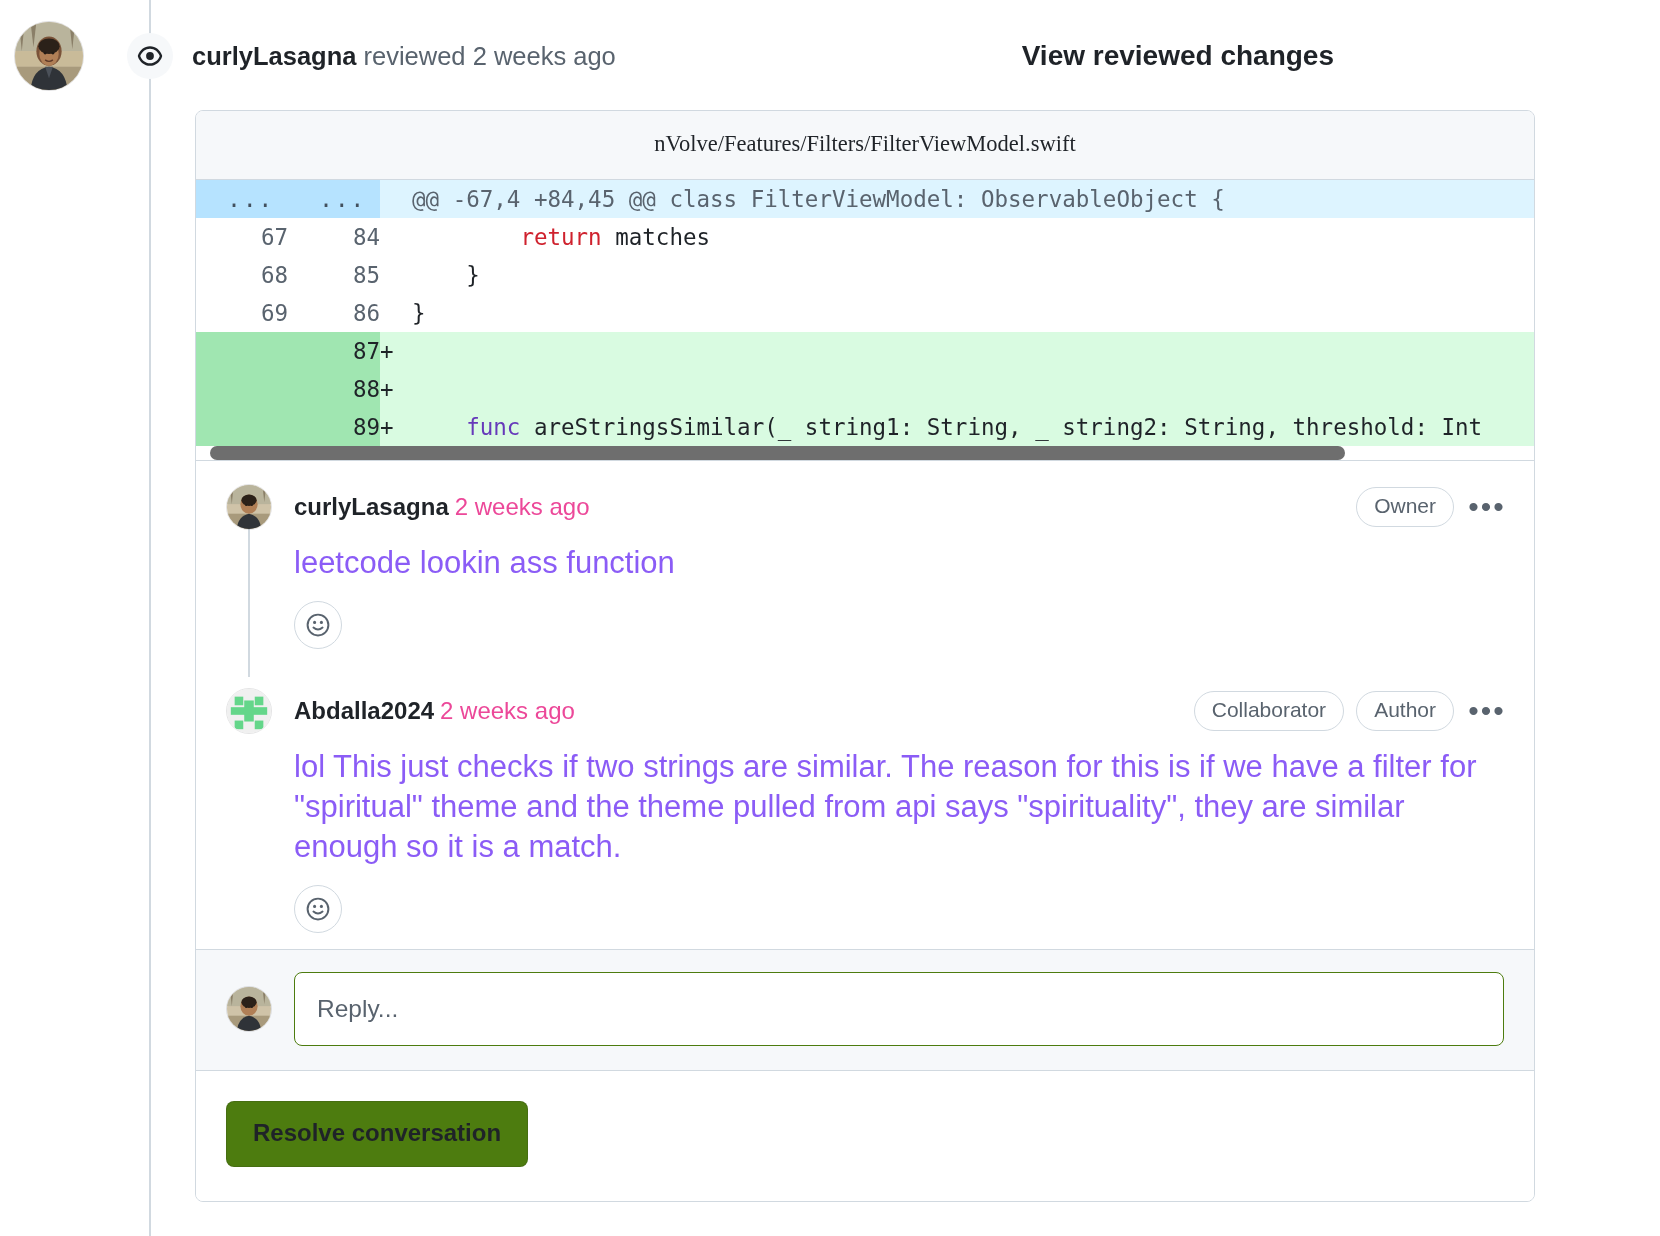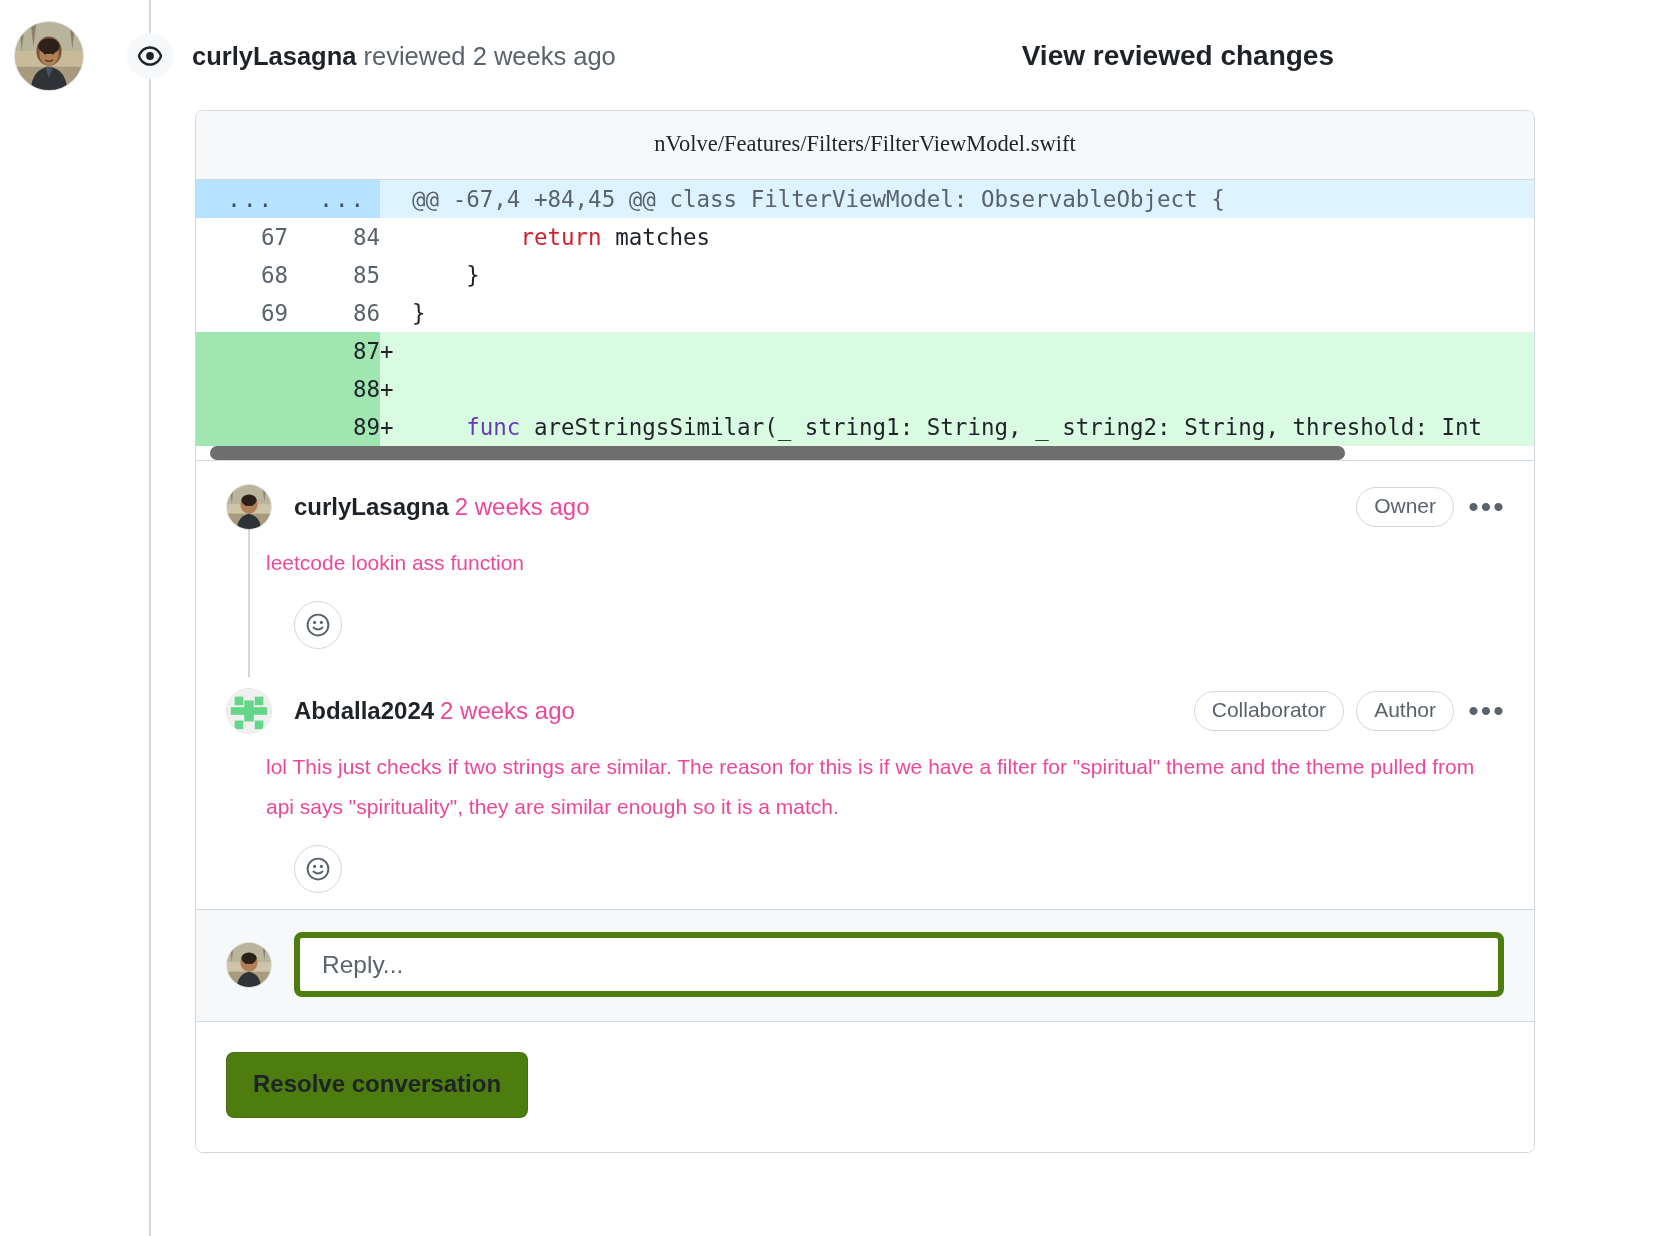--- a/index.html
+++ b/index.html
@@ -245,25 +245,25 @@
     align-items: center;
     justify-content: center;
     color: #59636e;
     font-size: 30px;
     letter-spacing: 2px;
     cursor: pointer;
     margin-left: 4px;
   }
 
   .comment-body {
-    margin-left: 40px;
+    margin-left: 68px;
     margin-top: 12px;
-    font-size: 21px;
+    font-size: 31px;
     line-height: 40px;
-    color: #ec4899;
+    color: #8b5cf6;
     max-width: 1215px;
   }
   .reaction-row {
     margin-left: 68px;
     margin-top: 18px;
     margin-bottom: 10px;
   }
   .emoji-btn {
     width: 48px;
     height: 48px;
@@ -291,22 +291,22 @@
   .reply-zone {
     border-top: 1px solid #d1d9e0;
     background: #f6f8fa;
     padding: 22px 30px 24px 30px;
     display: flex;
     align-items: center;
   }
   .reply-input {
     flex: 1;
     margin-left: 22px;
-    height: 65px;
-    border: 6px solid #4d7c0f;
+    height: 74px;
+    border: 1px solid #4d7c0f;
     border-radius: 8px;
     background: #ffffff;
     display: flex;
     align-items: center;
     padding: 0 22px;
     box-sizing: border-box;
     font-size: 24.5px;
     color: #59636e;
     cursor: text;
   }

